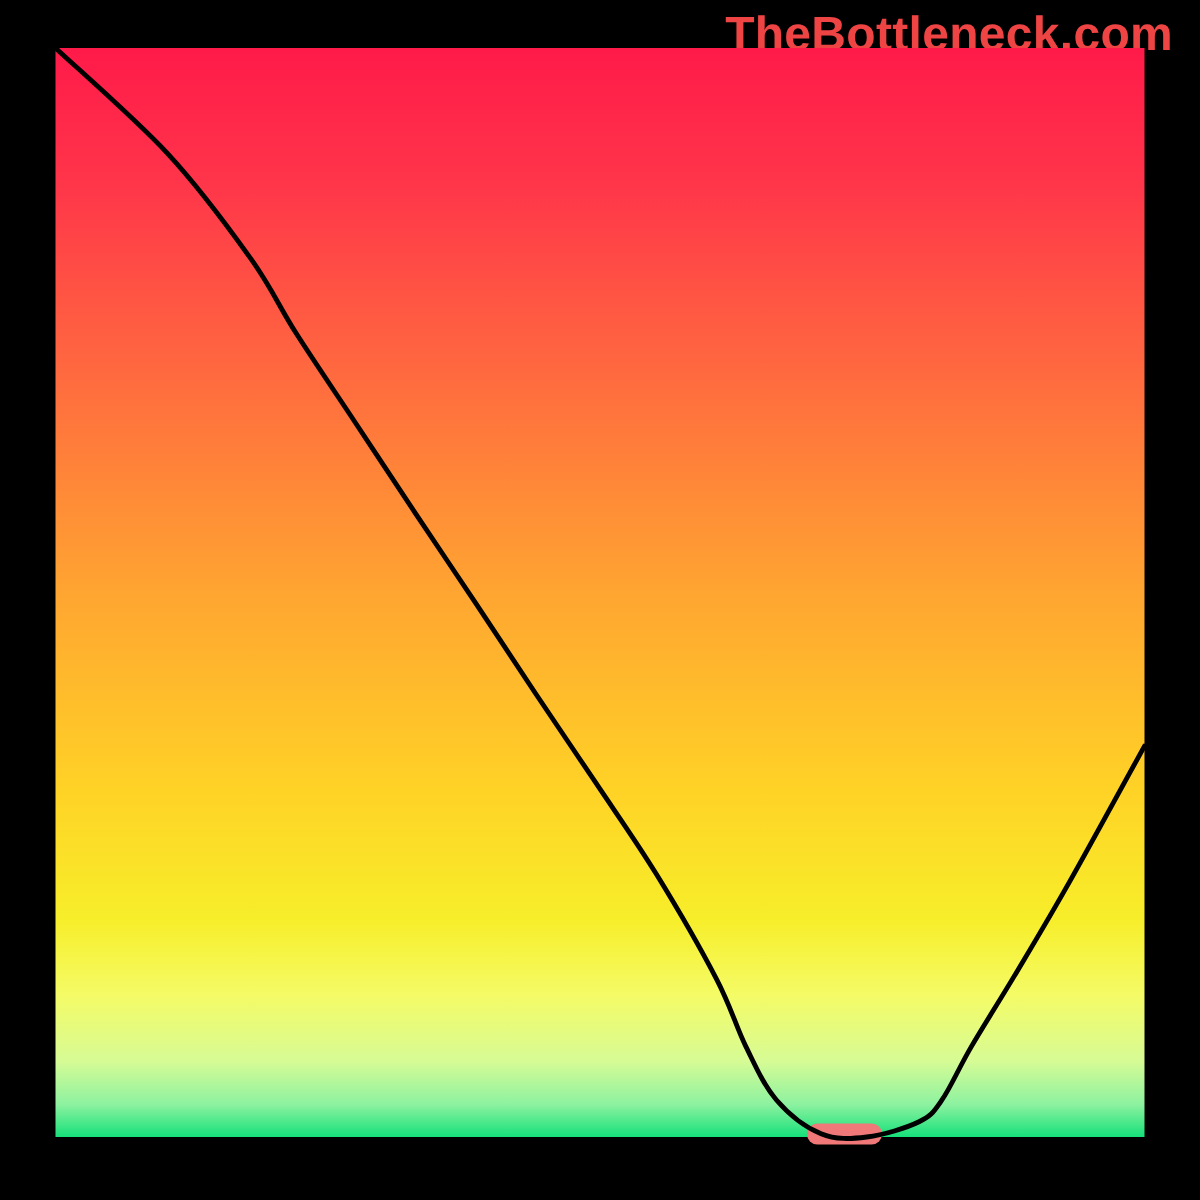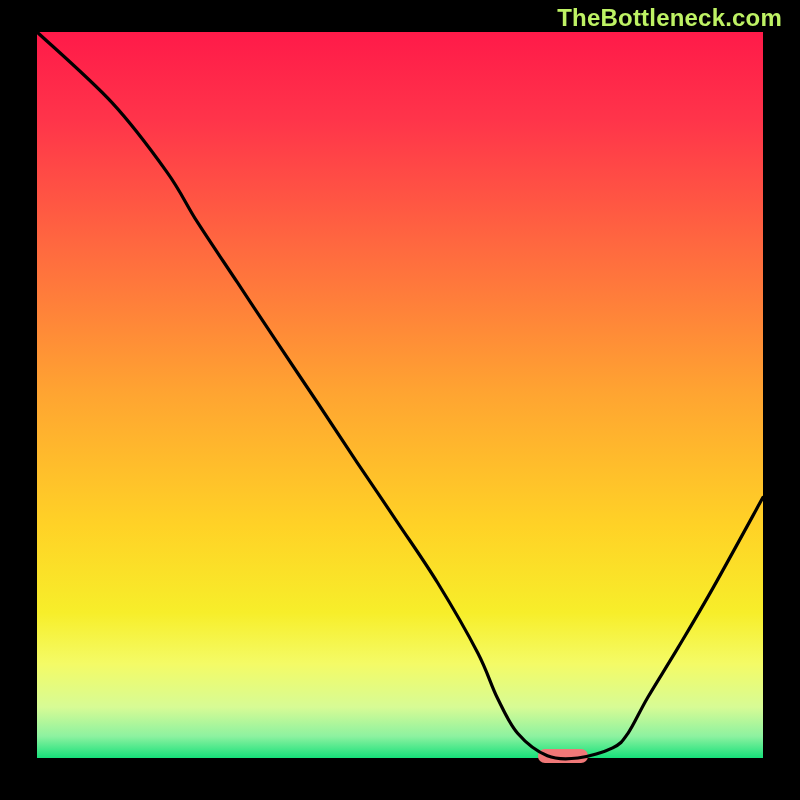--- a/index.html
+++ b/index.html
@@ -13,23 +13,23 @@
   .stage {
     position: relative;
     width: 800px;
     height: 800px;
   }
   .watermark {
     position: absolute;
     top: 4px;
     right: 18px;
     font-family: Arial, Helvetica, sans-serif;
-    font-size: 24px;
+    font-size: 32px;
     font-weight: 600;
-    color: #bef264;
+    color: #ef4444;
     letter-spacing: 0.2px;
   }
   svg {
     position: absolute;
     left: 0;
     top: 0;
   }
 </style>
 </head>
 <body>

